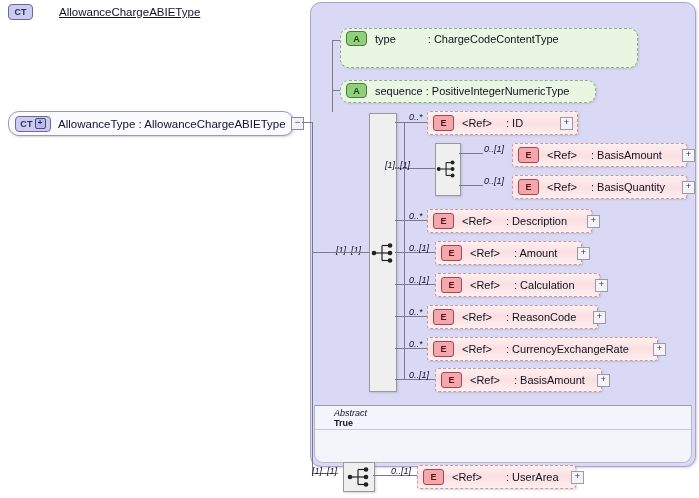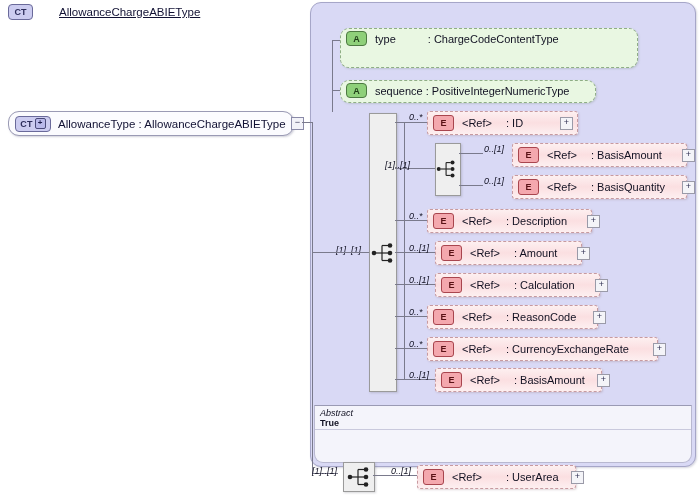--- a/index.html
+++ b/index.html
@@ -218,21 +218,21 @@
   }
   .abstract-row {
     display: flex;
     align-items: baseline;
     padding: 2px 0 1px 5px;
     font-size: 9px;
     border-bottom: 1px solid #c9c9dd;
     flex-direction: column;
   }
   .abstract-key { font-style: italic; color: #111122; }
-  .abstract-val { font-weight: bold; color: #111122; font-style: normal; text-align: right; }
+  .abstract-val { margin-left: 14px; font-weight: bold; color: #111122; font-style: normal; text-align: right; }
   .doc-text {
     padding: 2px 6px 0 5px;
     font-size: 8.6px;
     font-style: italic;
     line-height: 11.5px;
     color: #22222a;
   }
 </style>
 </head>
 <body>

